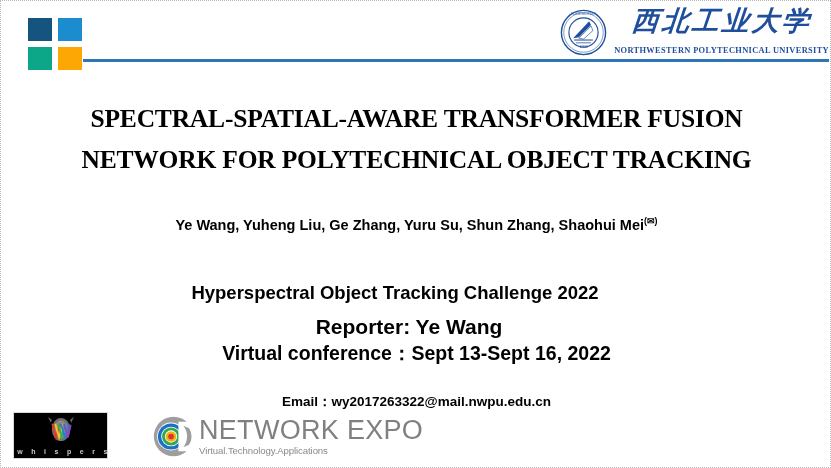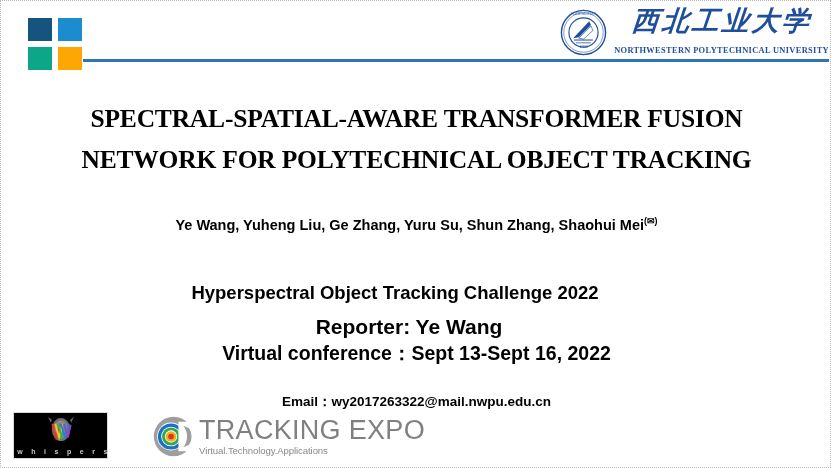--- a/index.html
+++ b/index.html
@@ -316,18 +316,18 @@
       <circle cx="44" cy="50" r="24" fill="#ffffff"></circle>
       <circle cx="44" cy="50" r="22" fill="#2FA84F"></circle>
       <circle cx="44" cy="50" r="15" fill="#ffffff"></circle>
       <circle cx="44" cy="50" r="13" fill="#F0B21B"></circle>
       <circle cx="44" cy="50" r="7" fill="#E23127"></circle>
       <path d="M62 14 L100 14 L100 86 L62 86 Z" fill="#ffffff"></path>
       <path d="M62 14 A44 44 0 0 1 62 86 L78 86 A44 44 0 0 0 78 14 Z" fill="#9e9e9e" opacity="0"></path>
       <path d="M74 24 A42 42 0 0 1 74 76 L88 70 A36 36 0 0 0 88 30 Z" fill="#9e9e9e"></path>
     </svg>
     <div id="spectro-text">
-      <div id="spectro-name">TRACKING EXPO</div>
+      <div id="spectro-name">NETWORK EXPO</div>
       <div id="spectro-tagline">Virtual.Technology.Applications</div>
     </div>
   </div>
 
 </div>
 
 </body></html>

